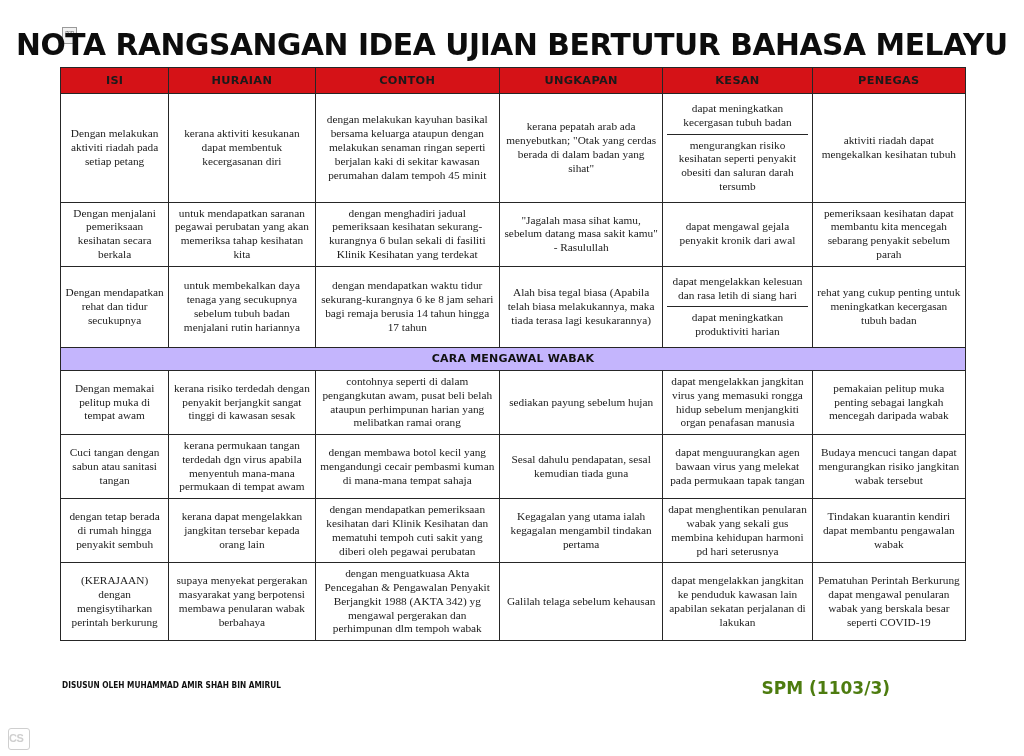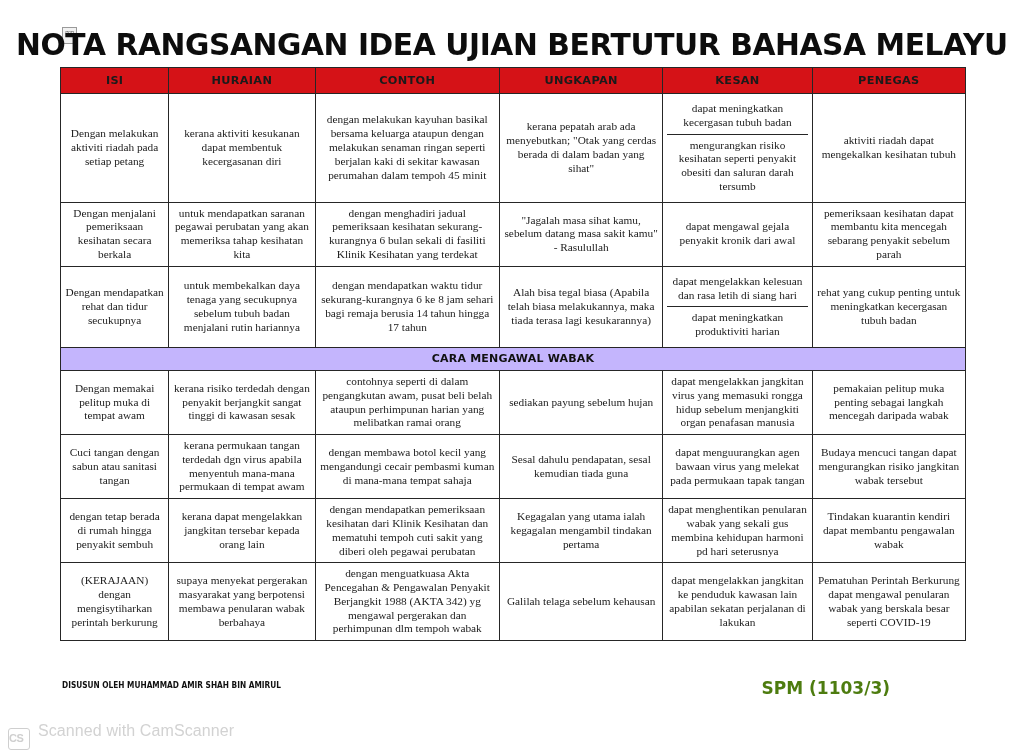--- a/index.html
+++ b/index.html
@@ -273,14 +273,13 @@
   </table>
 </div>
 
 <div class="footer">
   <span class="footer-author">DISUSUN OLEH MUHAMMAD AMIR SHAH BIN AMIRUL</span>
   <span class="footer-code">SPM (1103/3)</span>
 </div>
 
 <div class="camscanner">
   <span class="cs-badge">CS</span>
-  <span class="cs-text">Scanned with CamScanner</span>
 </div>
 
 </body></html>

